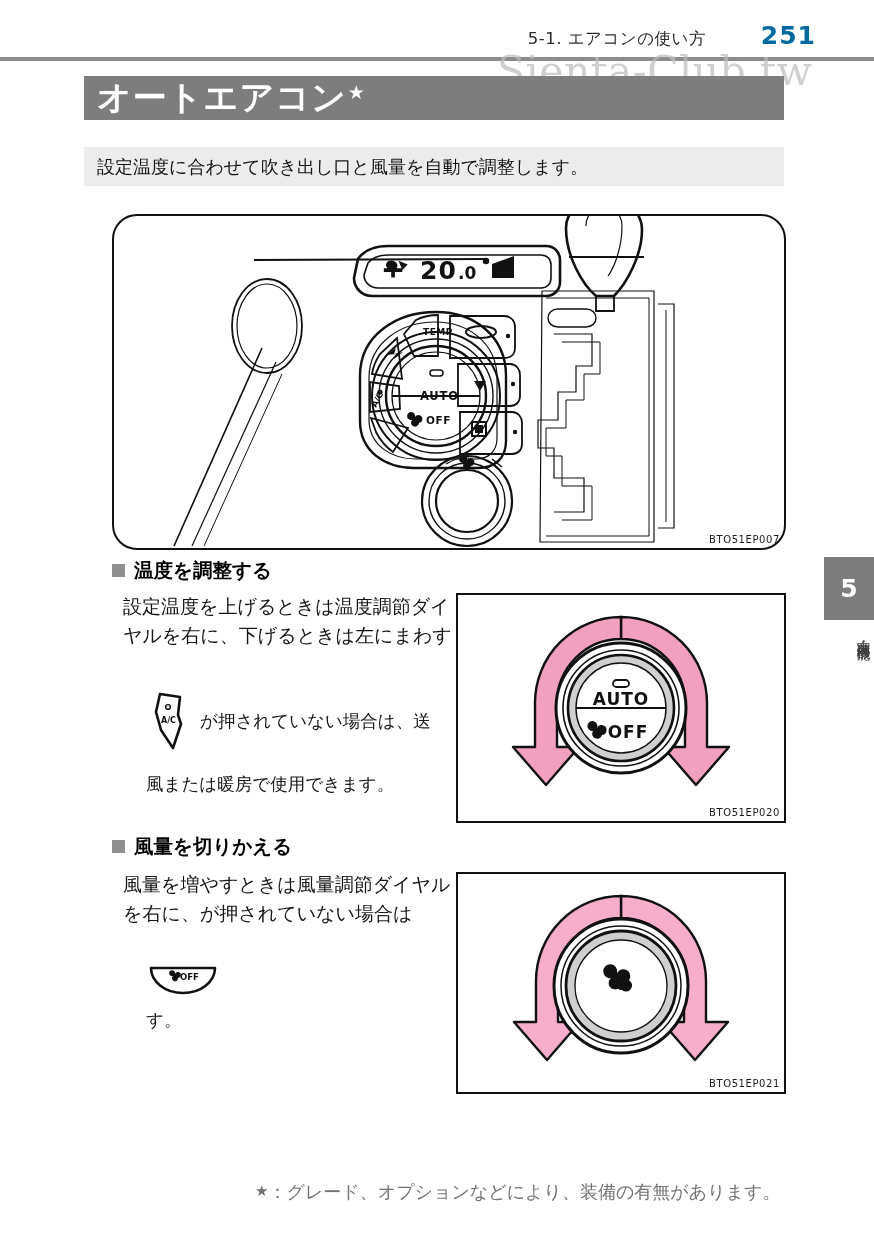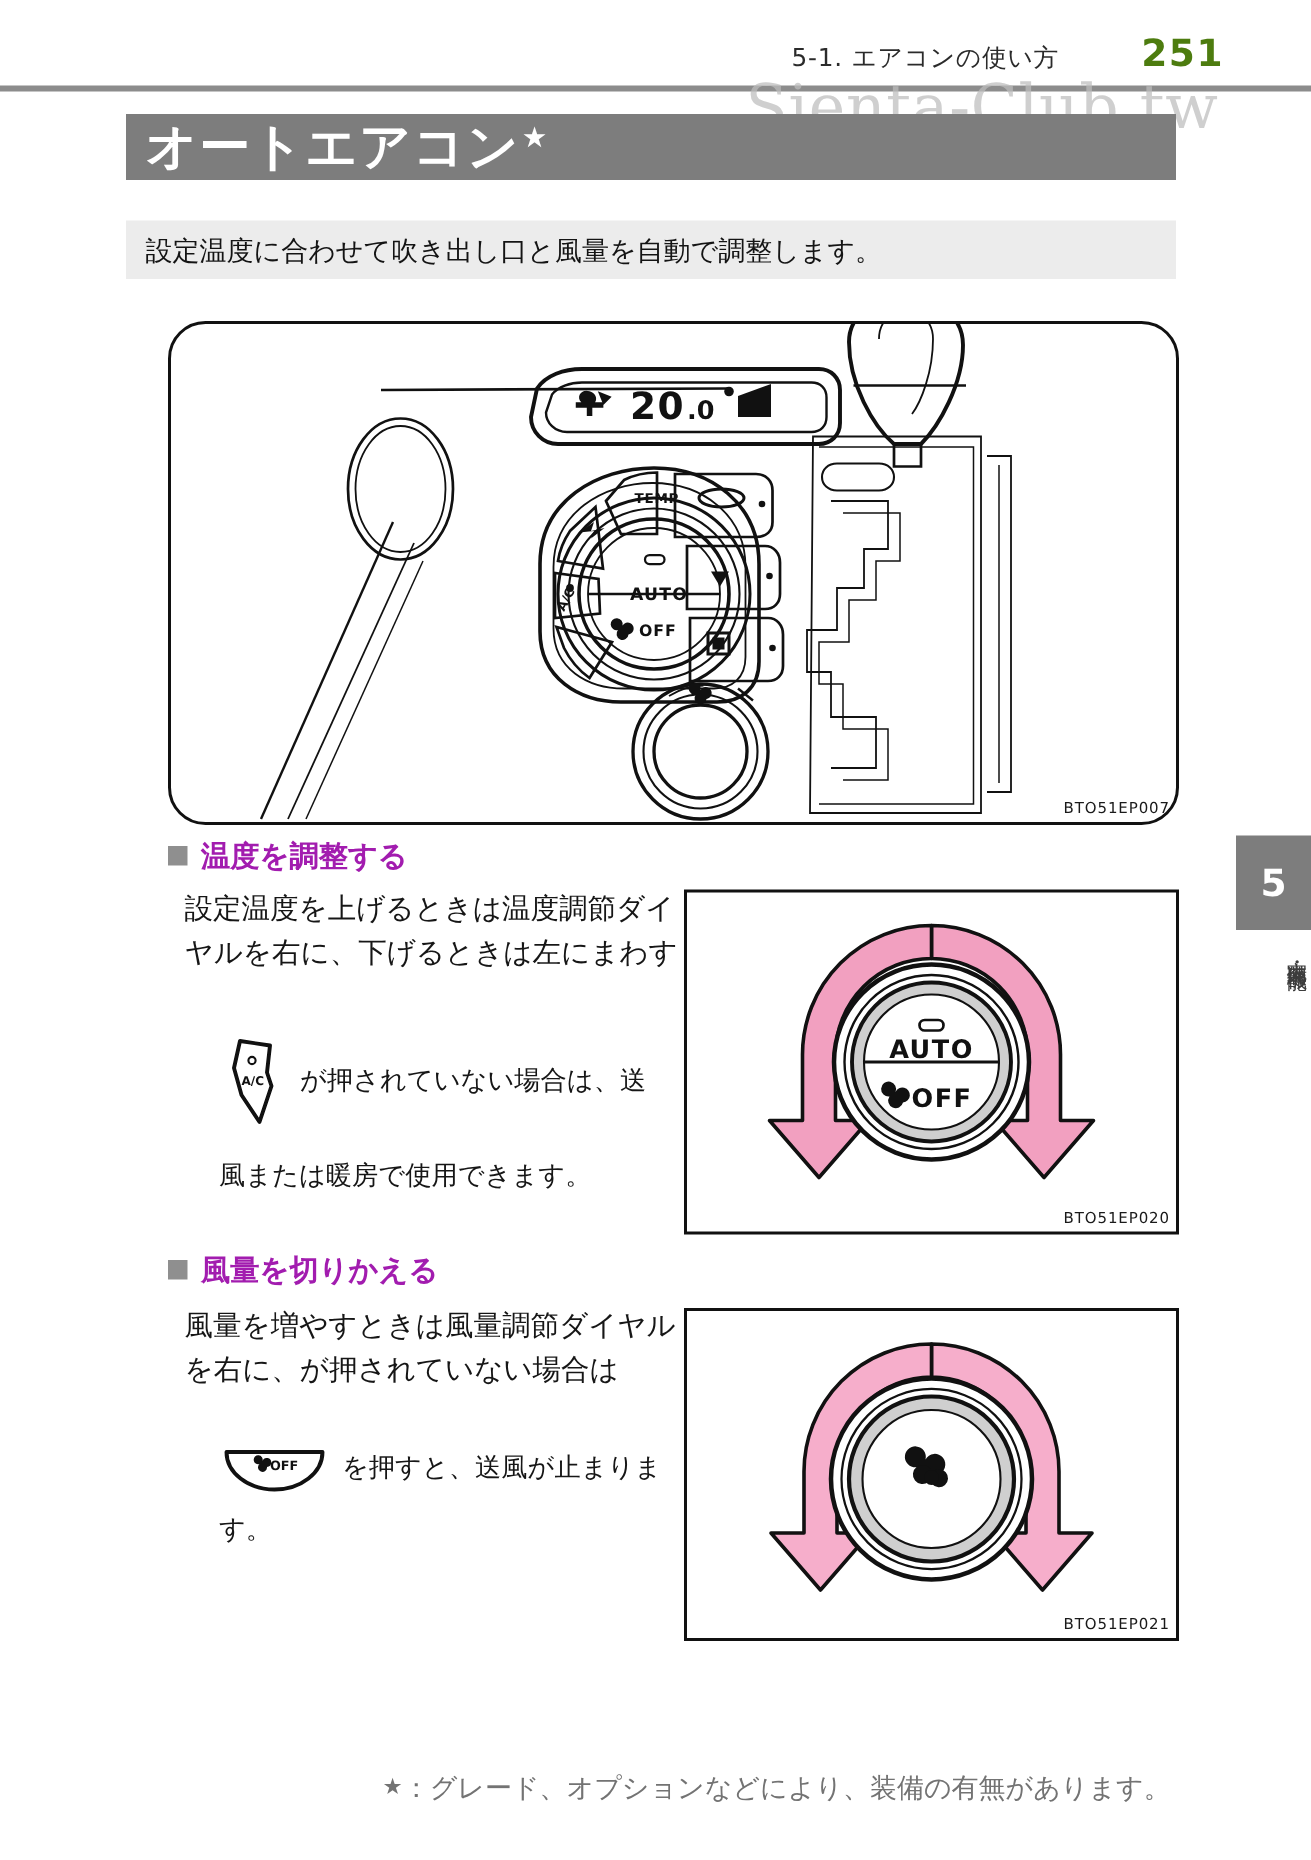--- a/index.html
+++ b/index.html
@@ -32,21 +32,21 @@
     color: #2b2b2b;
     white-space: nowrap;
   }
   .header-pageno {
     position: absolute;
     right: 58px;
     top: 21px;
     font-size: 25px;
     font-weight: bold;
     letter-spacing: 1px;
-    color: #4d7c0f;
+    color: #0369a1;
   }
   .header-rule {
     position: absolute;
     left: 0;
     top: 57px;
     width: 874px;
     height: 4px;
     background: #8c8c8c;
   }
 
@@ -141,21 +141,21 @@
   }
   .bullet-square {
     width: 13px; height: 13px;
     background: #8f8f8f;
     display: inline-block;
     flex: none;
   }
   .section-head .head-text {
     font-size: 19.5px;
     font-weight: bold;
-    color: #a21caf;
+    color: #000000;
   }
 
   .sec1-head { left: 112px; top: 557px; }
   .sec2-head { left: 112px; top: 833px; }
 
   .body-para {
     position: absolute;
     font-size: 19px;
     line-height: 29px;
     color: #161616;
@@ -406,21 +406,20 @@
 <div class="note-line sec2-note1">
   <span class="inline-icon">
     <svg width="72" height="34" viewBox="0 0 72 34" xmlns="http://www.w3.org/2000/svg">
       <path d="M4 6 L68 6 A 32 25 0 0 1 4 6 Z" fill="#fff" stroke="#111" stroke-width="2.6" stroke-linejoin="round"></path>
       <g transform="translate(24,10)">
         <path d="M4 2 a3 3 0 1 1 3 4 a3 3 0 1 1 -5 -2 a3 3 0 1 1 2 -2 Z" fill="#111"></path>
       </g>
       <text x="33" y="18" font-family="'DejaVu Sans','Liberation Sans',sans-serif" font-size="8.5" font-weight="bold" fill="#111">OFF</text>
     </svg>
   </span>
-  <span class="note-text">を押すと、送風が止まりま</span>
 </div>
 <div class="note-line sec2-note2">
   <span>す。</span>
 </div>
 
 <div class="figure fig-fan">
   <svg class="fig-svg" viewBox="0 0 326 218" xmlns="http://www.w3.org/2000/svg">
     <g>
       <path d="M163 22
                A 85 85 0 0 1 248 107

